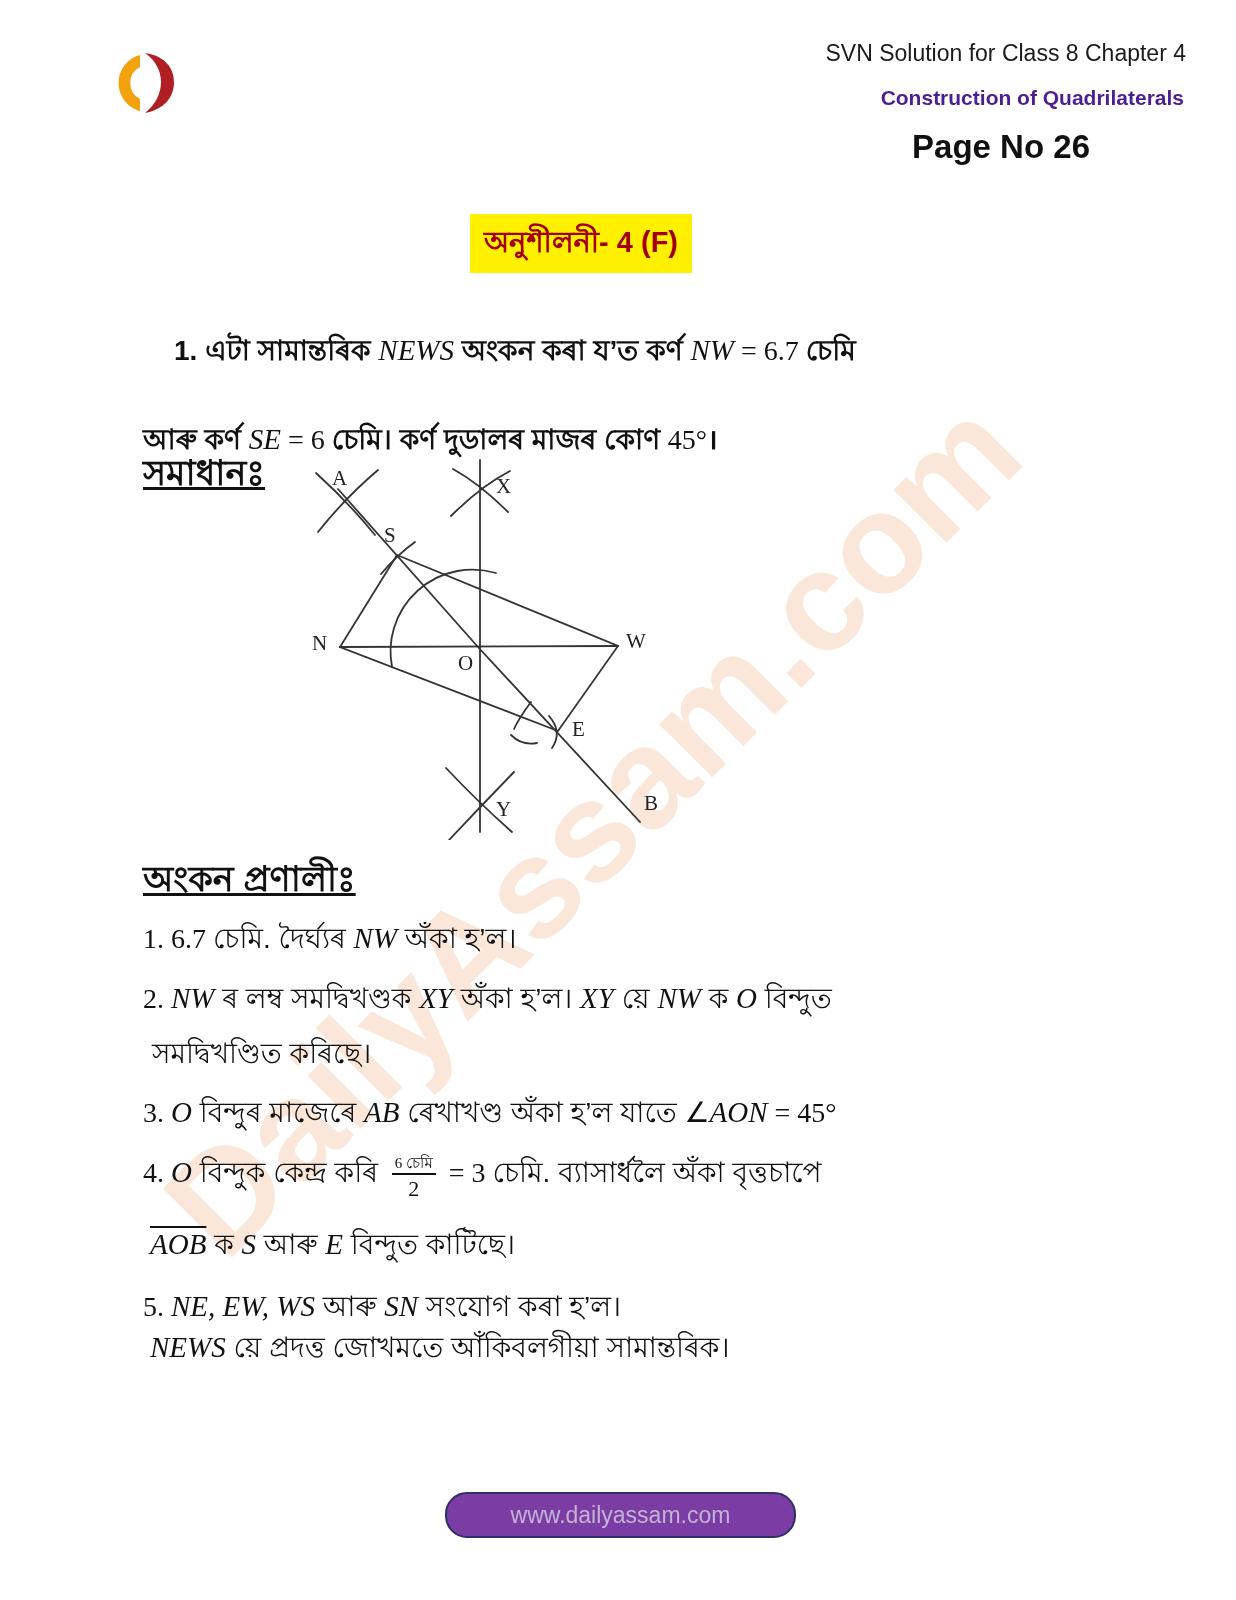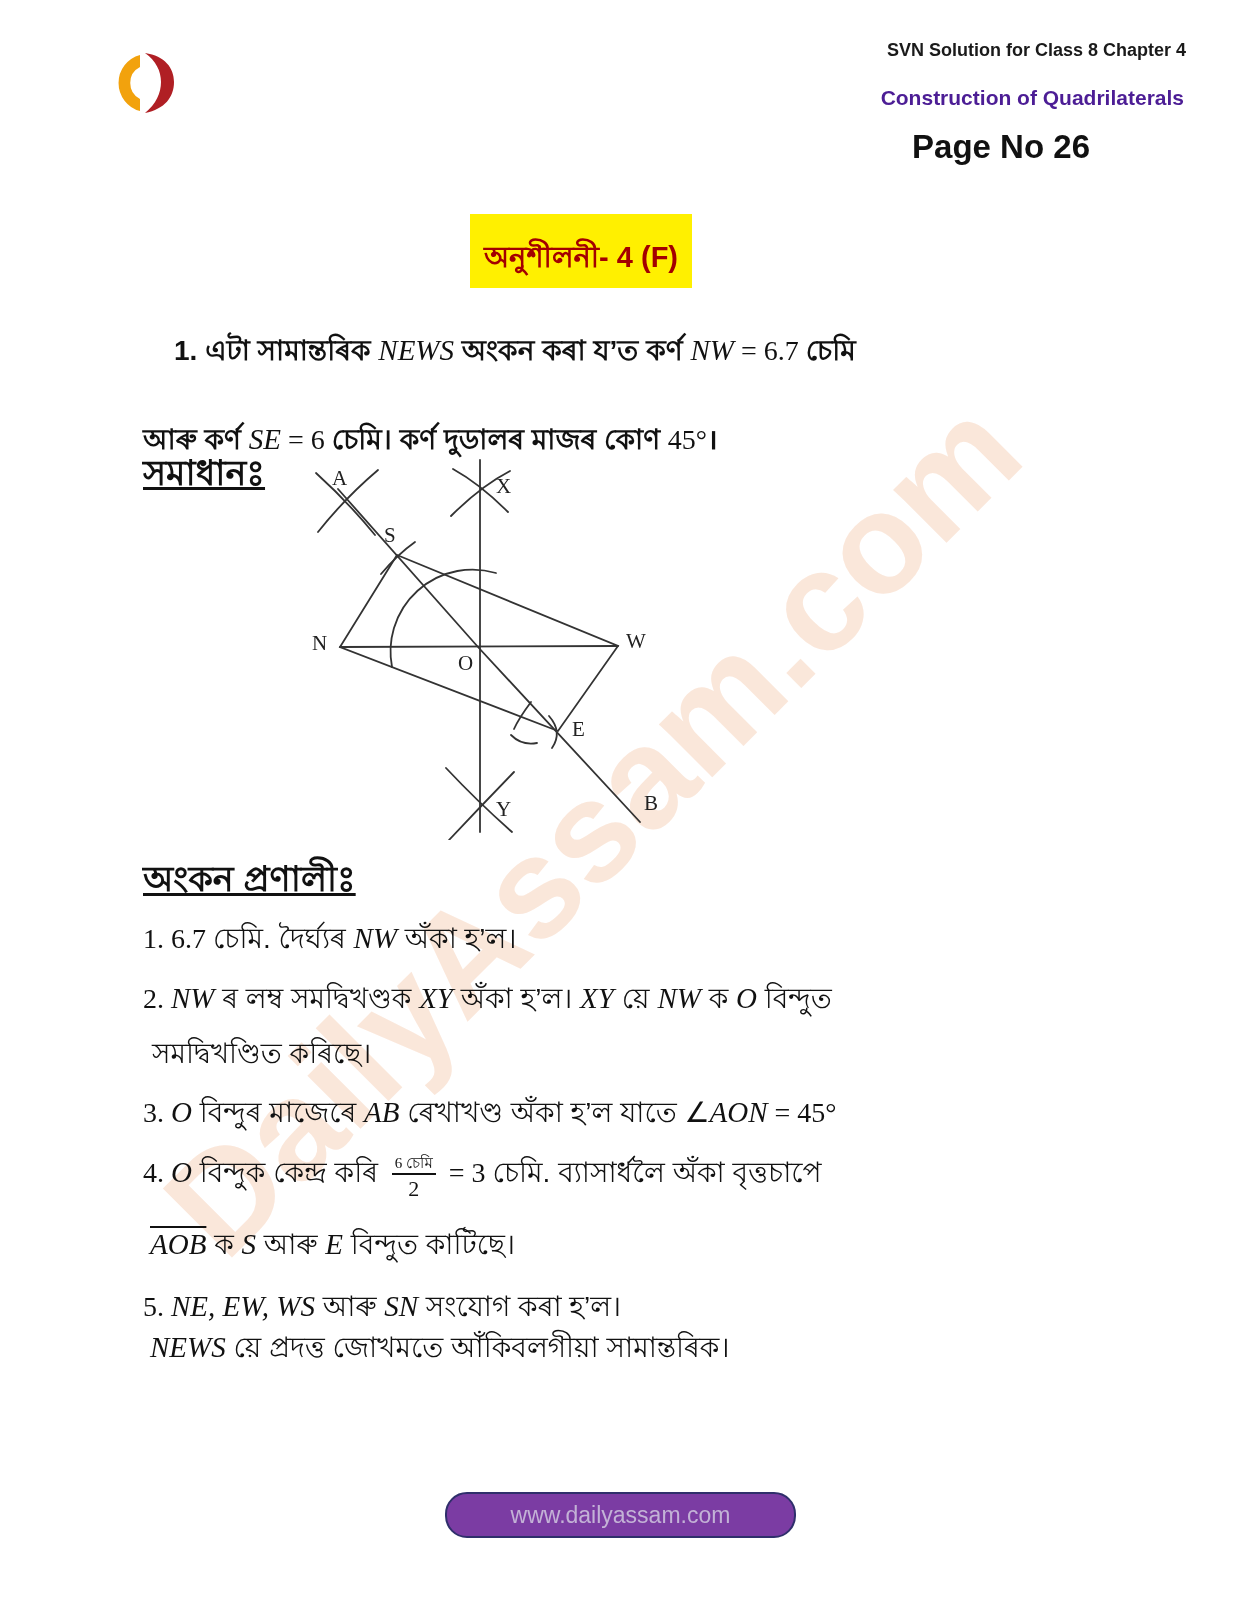--- a/index.html
+++ b/index.html
@@ -14,26 +14,26 @@
     font-family:"Liberation Sans",sans-serif;}
   
   .logo{left:118px;top:52px;display:flex;align-items:flex-start;}
   .logo-d{width:60px;height:62px;}
   .logo-text{margin-left:6px;}
   .logo-line1{font-family:"Liberation Serif",serif;font-weight:bold;font-size:38px;line-height:40px;}
   .ld{color:var(--logo-orange,#f2a20d);}
   .la{color:var(--logo-red,#df1f26);}
   .tagline{margin-top:3px;margin-left:10px;font-size:15px;font-weight:bold;letter-spacing:4px;
     color:var(--tagline-gray,#8a8a8a);}
-  .hdr1{top:40px;right:50px;font-size:18px;font-weight:700;color:#1a1a1a;}
+  .hdr1{top:40px;right:50px;font-size:23px;font-weight:400;color:#1a1a1a;}
   .hdr2{top:86px;right:52px;font-size:21px;font-weight:600;color:#4c1d95;}
   .pageno{top:128px;right:146px;font-size:33px;font-weight:600;color:#111;}
   
   .title-hl{left:470px;top:214px;background:var(--title-bg,#fff000);color:var(--title-red,#a30000);
-    font-size:29px;font-weight:bold;padding:20px 14px 5px;white-space:nowrap;}
+    font-size:29px;font-weight:bold;padding:5px 14px 5px;white-space:nowrap;}
   
   .line{white-space:nowrap;line-height:44px;}
   .as{font-family:"Liberation Sans",sans-serif;font-size:28px;color:#111;}
   .asb{font-family:"Liberation Sans",sans-serif;font-size:28px;font-weight:bold;color:#111;}
   .math{font-family:"Liberation Serif",serif;font-style:italic;font-size:29px;color:#111;}
   .mnum{font-family:"Liberation Serif",serif;font-size:28px;color:#111;}
   .over{text-decoration:overline;margin-top:40px;}
   .big-label{font-size:35px;font-weight:bold;color:#111;text-decoration:underline;}
   .frac{display:inline-flex;flex-direction:column;align-items:center;vertical-align:middle;
     margin:0 6px;font-family:"Liberation Serif",serif;line-height:1.15;}

